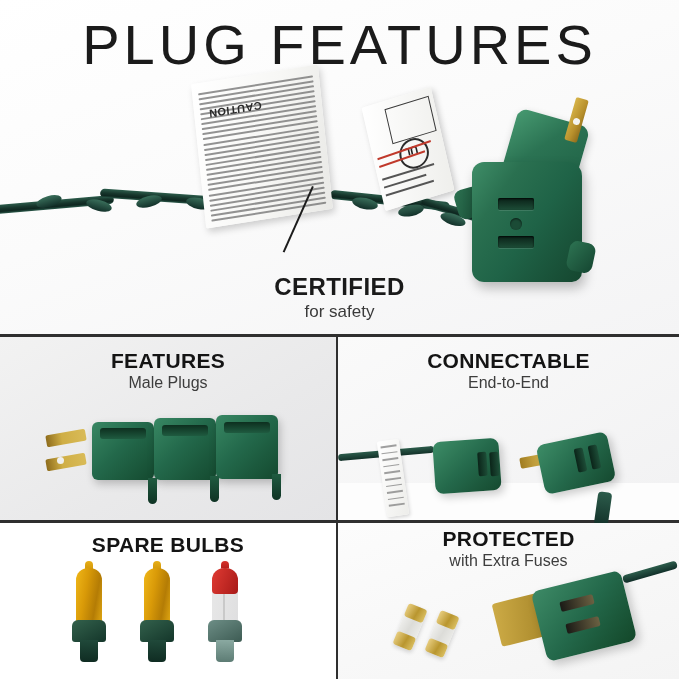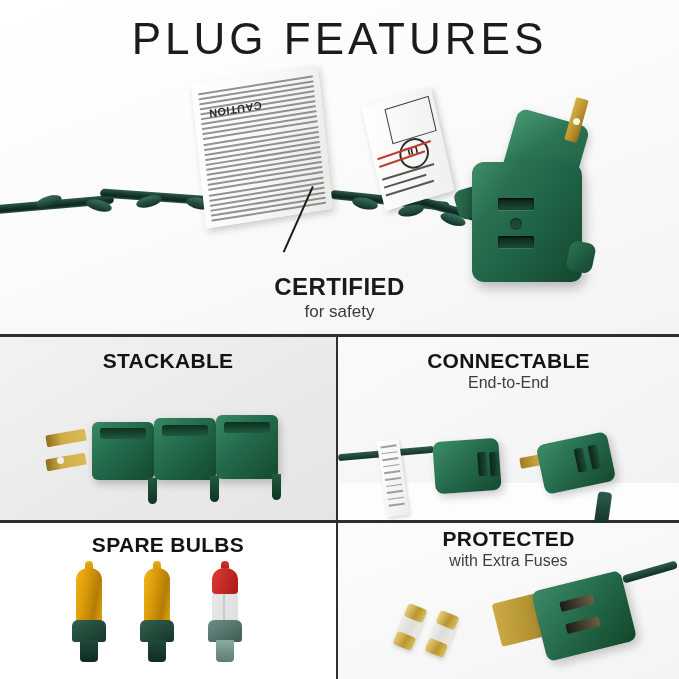--- a/index.html
+++ b/index.html
@@ -9,21 +9,21 @@
     font-family:"Liberation Sans", sans-serif;
     background:#ffffff;
     overflow:hidden;
   }
   .sheet{position:relative;width:679px;height:679px;overflow:hidden;background:#fdfdfd;}
 
   
   .hero{position:absolute;left:0;top:0;width:679px;height:335px;
         background:linear-gradient(160deg,#ffffff 0%,#fbfbfb 45%,#f4f4f5 100%);overflow:hidden;}
   .hero-title{position:absolute;left:0;top:17px;width:679px;text-align:center;
-        font-size:44px;letter-spacing:4px;font-weight:300;color:#1b1b1b;
+        font-size:56px;letter-spacing:4px;font-weight:300;color:#1b1b1b;
         font-family:"Liberation Sans", sans-serif;line-height:1;}
 
   
   .cord{position:absolute;height:9px;border-radius:5px;
         background:linear-gradient(180deg,#2c5c4b 0%,#17362c 45%,#0e2720 75%,#2a5849 100%);}
   .cord.c1{left:-6px;top:200px;width:120px;transform:rotate(-5deg);}
   .cord.c2{left:100px;top:193px;width:130px;transform:rotate(4deg);}
   .twist{position:absolute;width:26px;height:11px;border-radius:50%;
         background:linear-gradient(180deg,#3a6f5b,#123029);}
   .t1{left:36px;top:196px;transform:rotate(-16deg);}
@@ -284,21 +284,22 @@
       <div class="c-sub">for safety</div>
     </div>
   </div>
 
   <div class="hline h1"></div>
   <div class="hline h2"></div>
   <div class="vline"></div>
 
   <div class="q tl">
     <div class="q-head" style="top:12px;">
-      <div class="q-title">STACKABLE</div>
+      <div class="q-title">FEATURES</div>
+      <div class="q-sub">Male Plugs</div>
     </div>
   </div>
   <div class="sp-prong sp-pr1"></div>
   <div class="sp-prong sp-pr2"></div>
   <div class="sp-phole"></div>
   <div class="sp-body sp-b1"></div>
   <div class="sp-top sp-t1"></div>
   <div class="sp-body sp-b2"></div>
   <div class="sp-top sp-t2"></div>
   <div class="sp-body sp-b3"></div>

